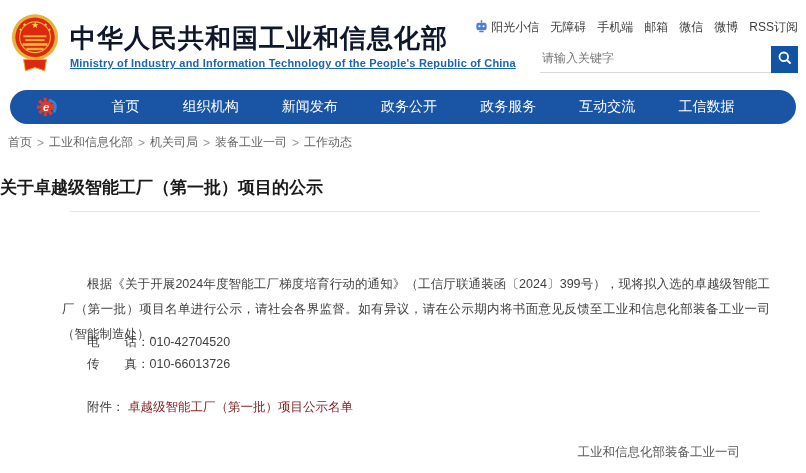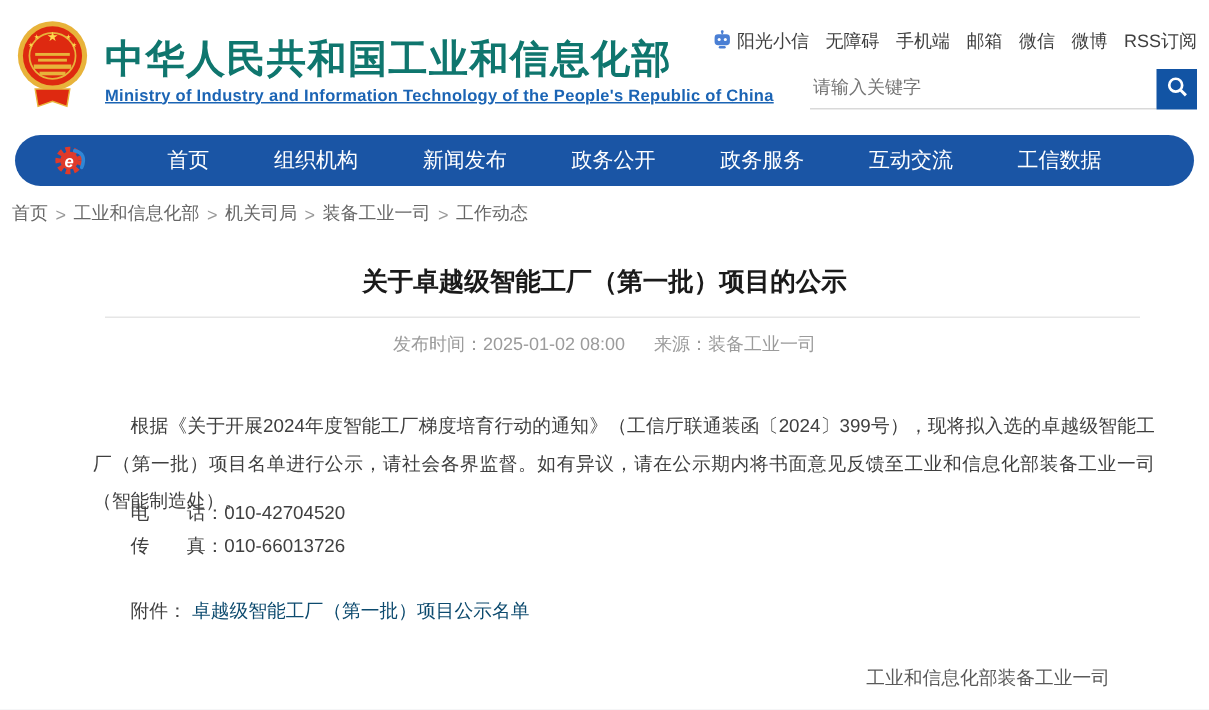--- a/index.html
+++ b/index.html
@@ -4,21 +4,21 @@
 <style>
   * { margin:0; padding:0; box-sizing:border-box; }
   html,body { background:#eef0f2; }
   .page {
     position:relative; width:806px; height:473px; background:#ffffff;
     font-family:"Liberation Sans","DejaVu Sans",sans-serif; overflow:hidden;
     margin:0 auto;
   }
   
   .brand { position:absolute; left:10px; top:12px; display:flex; align-items:center; gap:10px; cursor:pointer; }
-  .brand-title { font-size:26px; font-weight:bold; color:#0f766e; letter-spacing:1px; line-height:34px; font-family:"Liberation Sans","DejaVu Sans",sans-serif; }
+  .brand-title { font-size:26px; font-weight:bold; color:#0f172a; letter-spacing:1px; line-height:34px; font-family:"Liberation Sans","DejaVu Sans",sans-serif; }
   .brand-sub { font-size:11px; font-weight:bold; color:#1b64b4; margin-top:2px; letter-spacing:.2px;text-decoration:underline; }
   .utility { position:absolute; right:8px; top:19px; display:flex; align-items:center; gap:11px; font-size:12px; color:#404040; }
   .utility .ulink { display:flex; align-items:center; gap:3px; cursor:pointer; white-space:nowrap; }
   .search { position:absolute; right:8px; top:46px; width:258px; display:flex; align-items:flex-end; }
   .search input {
     flex:1; border:none; outline:none; border-bottom:1px solid #d9d9d9;
     height:26px; font-size:12px; color:#666; padding:0 4px 4px 2px; background:transparent;
     font-family:Liberation Sans, sans-serif;
   }
   .search-btn { width:27px; height:27px; background:#1254a4; border:none; display:flex; align-items:center; justify-content:center; cursor:pointer; }
@@ -28,32 +28,32 @@
     background:#1a55a5; border-radius:17px; display:flex; align-items:center;
   }
   .nav-logo { margin-left:26px; display:flex; align-items:center; cursor:pointer; }
   .nav-items { flex:1; display:flex; justify-content:space-around; padding:0 40px 0 30px; }
   .nav-item { color:#ffffff; font-size:14px; cursor:pointer; white-space:nowrap; }
   
   .breadcrumb { position:absolute; top:134px; left:8px; font-size:12px; color:#666; display:flex; gap:5px; align-items:center; }
   .crumb { cursor:pointer; }
   .crumb-sep { color:#999; }
   
-  .art-title { position:absolute; top:176px; left:0; right:0; text-align:center; font-size:17px; font-weight:bold; color:#1a1a1a; }
+  .art-title { position:absolute; top:176px; left:0; right:0; font-size:17px; font-weight:bold; color:#1a1a1a; }
   .divider { position:absolute; top:211px; left:70px; right:46px; border-top:1px solid #e6e6e6; }
   .pubinfo { position:absolute; top:221px; left:0; right:0; text-align:center; font-size:12px; color:#9b9b9b; }
   .pubinfo span { margin:0 8px; }
   .para {
     position:absolute; top:272px; left:62px; right:36px;
     font-size:12.5px; color:#3f3f3f; line-height:25px; text-align:justify; text-indent:2em;
   }
   .meta { position:absolute; top:332px; left:62px; right:36px; font-size:12.5px; color:#3f3f3f; }
   .meta div { text-indent:2em; line-height:21px; margin-bottom:0.5px; }
   .attach { position:absolute; top:399px; left:62px; right:36px; font-size:12.5px; color:#3f3f3f; text-indent:2em; }
-  .attach a { color:#0c4a6e; text-decoration:none; cursor:pointer; }
+  .attach a { color:#7f1d1d; text-decoration:none; cursor:pointer; }
   .sig { position:absolute; top:444px; right:66px; font-size:12.5px; color:#5a5a5a;text-align:center; }
 </style>
 </head>
 <body>
 
 <div class="page">
 
   <div class="brand">
     <span>
       <svg width="50" height="62" viewBox="0 0 52 64">
@@ -139,24 +139,20 @@
     <span class="crumb-sep">&gt;</span>
     <span class="crumb">机关司局</span>
     <span class="crumb-sep">&gt;</span>
     <span class="crumb">装备工业一司</span>
     <span class="crumb-sep">&gt;</span>
     <span class="crumb">工作动态</span>
   </div>
 
   <div class="art-title">关于卓越级智能工厂（第一批）项目的公示</div>
   <div class="divider"></div>
-  <div class="pubinfo">
-    <span>发布时间：2025-01-02 08:00</span>
-    <span>来源：装备工业一司</span>
-  </div>
 
   <div class="para">根据《关于开展2024年度智能工厂梯度培育行动的通知》（工信厅联通装函〔2024〕399号），现将拟入选的卓越级智能工厂（第一批）项目名单进行公示，请社会各界监督。如有异议，请在公示期内将书面意见反馈至工业和信息化部装备工业一司（智能制造处）。</div>
 
   <div class="meta">
     <div>电　　话：010-42704520</div>
     <div>传　　真：010-66013726</div>
   </div>
 
   <div class="attach">
     <span>附件：</span>

